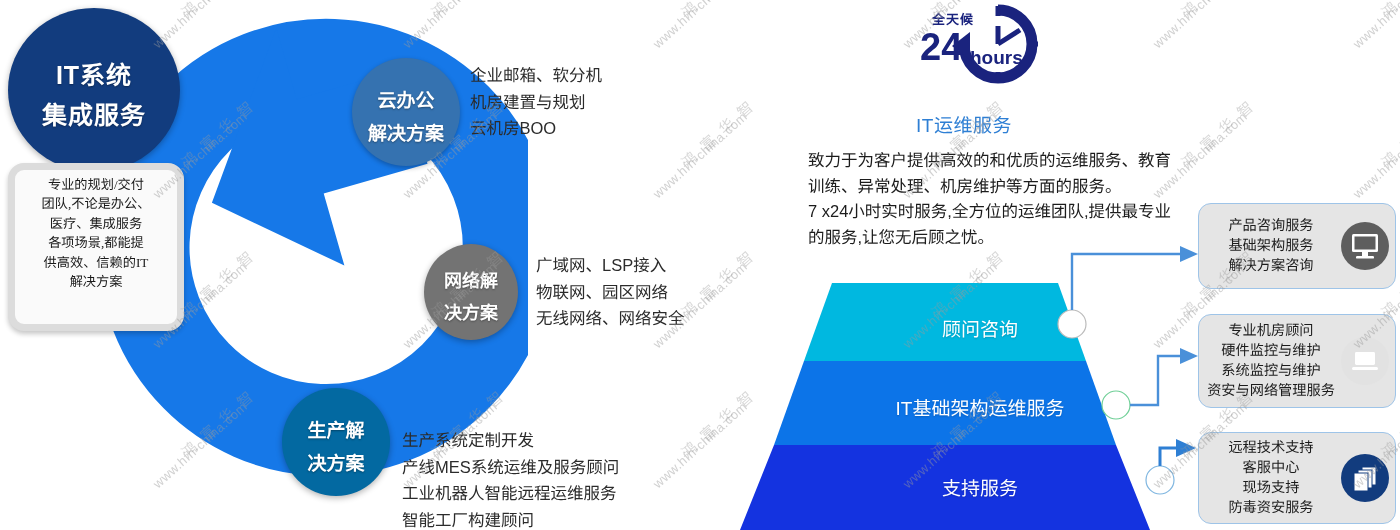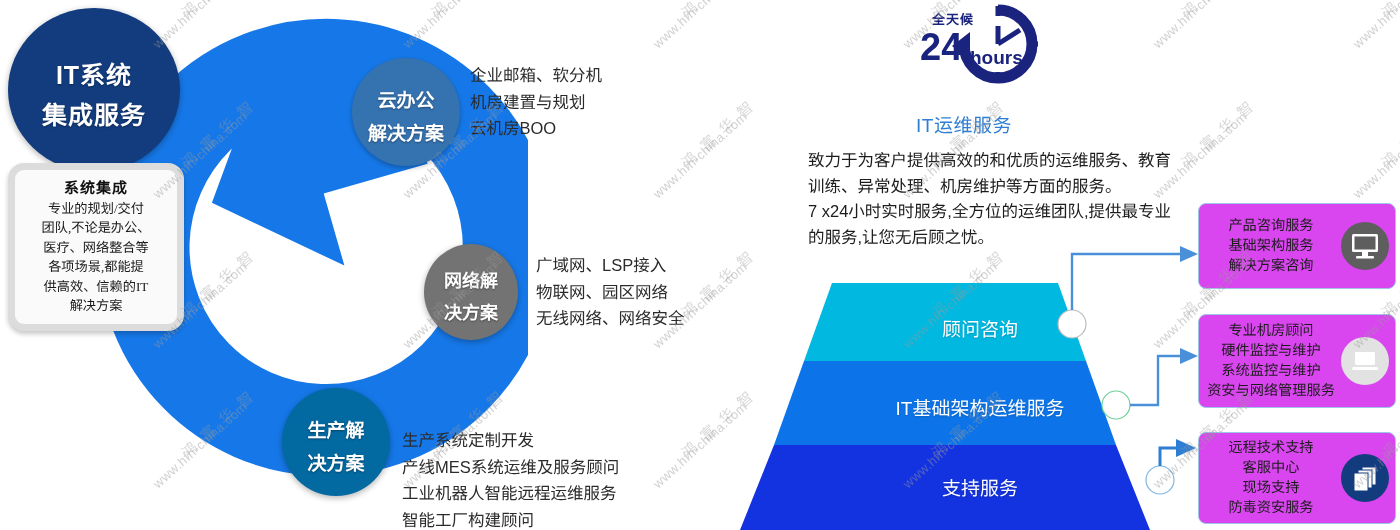--- a/index.html
+++ b/index.html
@@ -200,22 +200,22 @@
   #connectors {
     position: absolute;
     left: 360px; top: 190px;
     z-index: 18;
   }
 
   
   .callout {
     position: absolute;
     border: 1.6px solid #9ec4e8;
-    border-radius: 8px;
-    background: #d946ef;
+    border-radius: 13px;
+    background: #e5e5e5;
     z-index: 26;
     box-sizing: border-box;
     text-align: right;
   }
   .callout .lines {
     position: absolute;
     left: 10px; top: 0; right: 62px; bottom: 0;
     display: flex; flex-direction: column;
     align-items: center; justify-content: center;
     font-size: 14.2px;
@@ -257,25 +257,24 @@
       <polygon points="142,168 252,18 252,92 360,92 360,190 252,190 252,265" fill="#1678e8" transform="rotate(-16 250 140)"></polygon>
     </g>
   </svg>
 
   <div class="bubble" id="bubble-it">
     <span>IT系统</span>
     <span>集成服务</span>
   </div>
 
   <div id="sysint-card">
-    <div class="card-title">系统集成</div>
     <div class="card-body">
       <span>专业的规划/交付</span>
       <span>团队,不论是办公、</span>
-      <span>医疗、网络整合等</span>
+      <span>医疗、集成服务</span>
       <span>各项场景,都能提</span>
       <span>供高效、信赖的IT</span>
       <span>解决方案</span>
     </div>
   </div>
 
   <div class="bubble" id="bubble-cloud">
     <span>云办公</span>
     <span>解决方案</span>
   </div>

